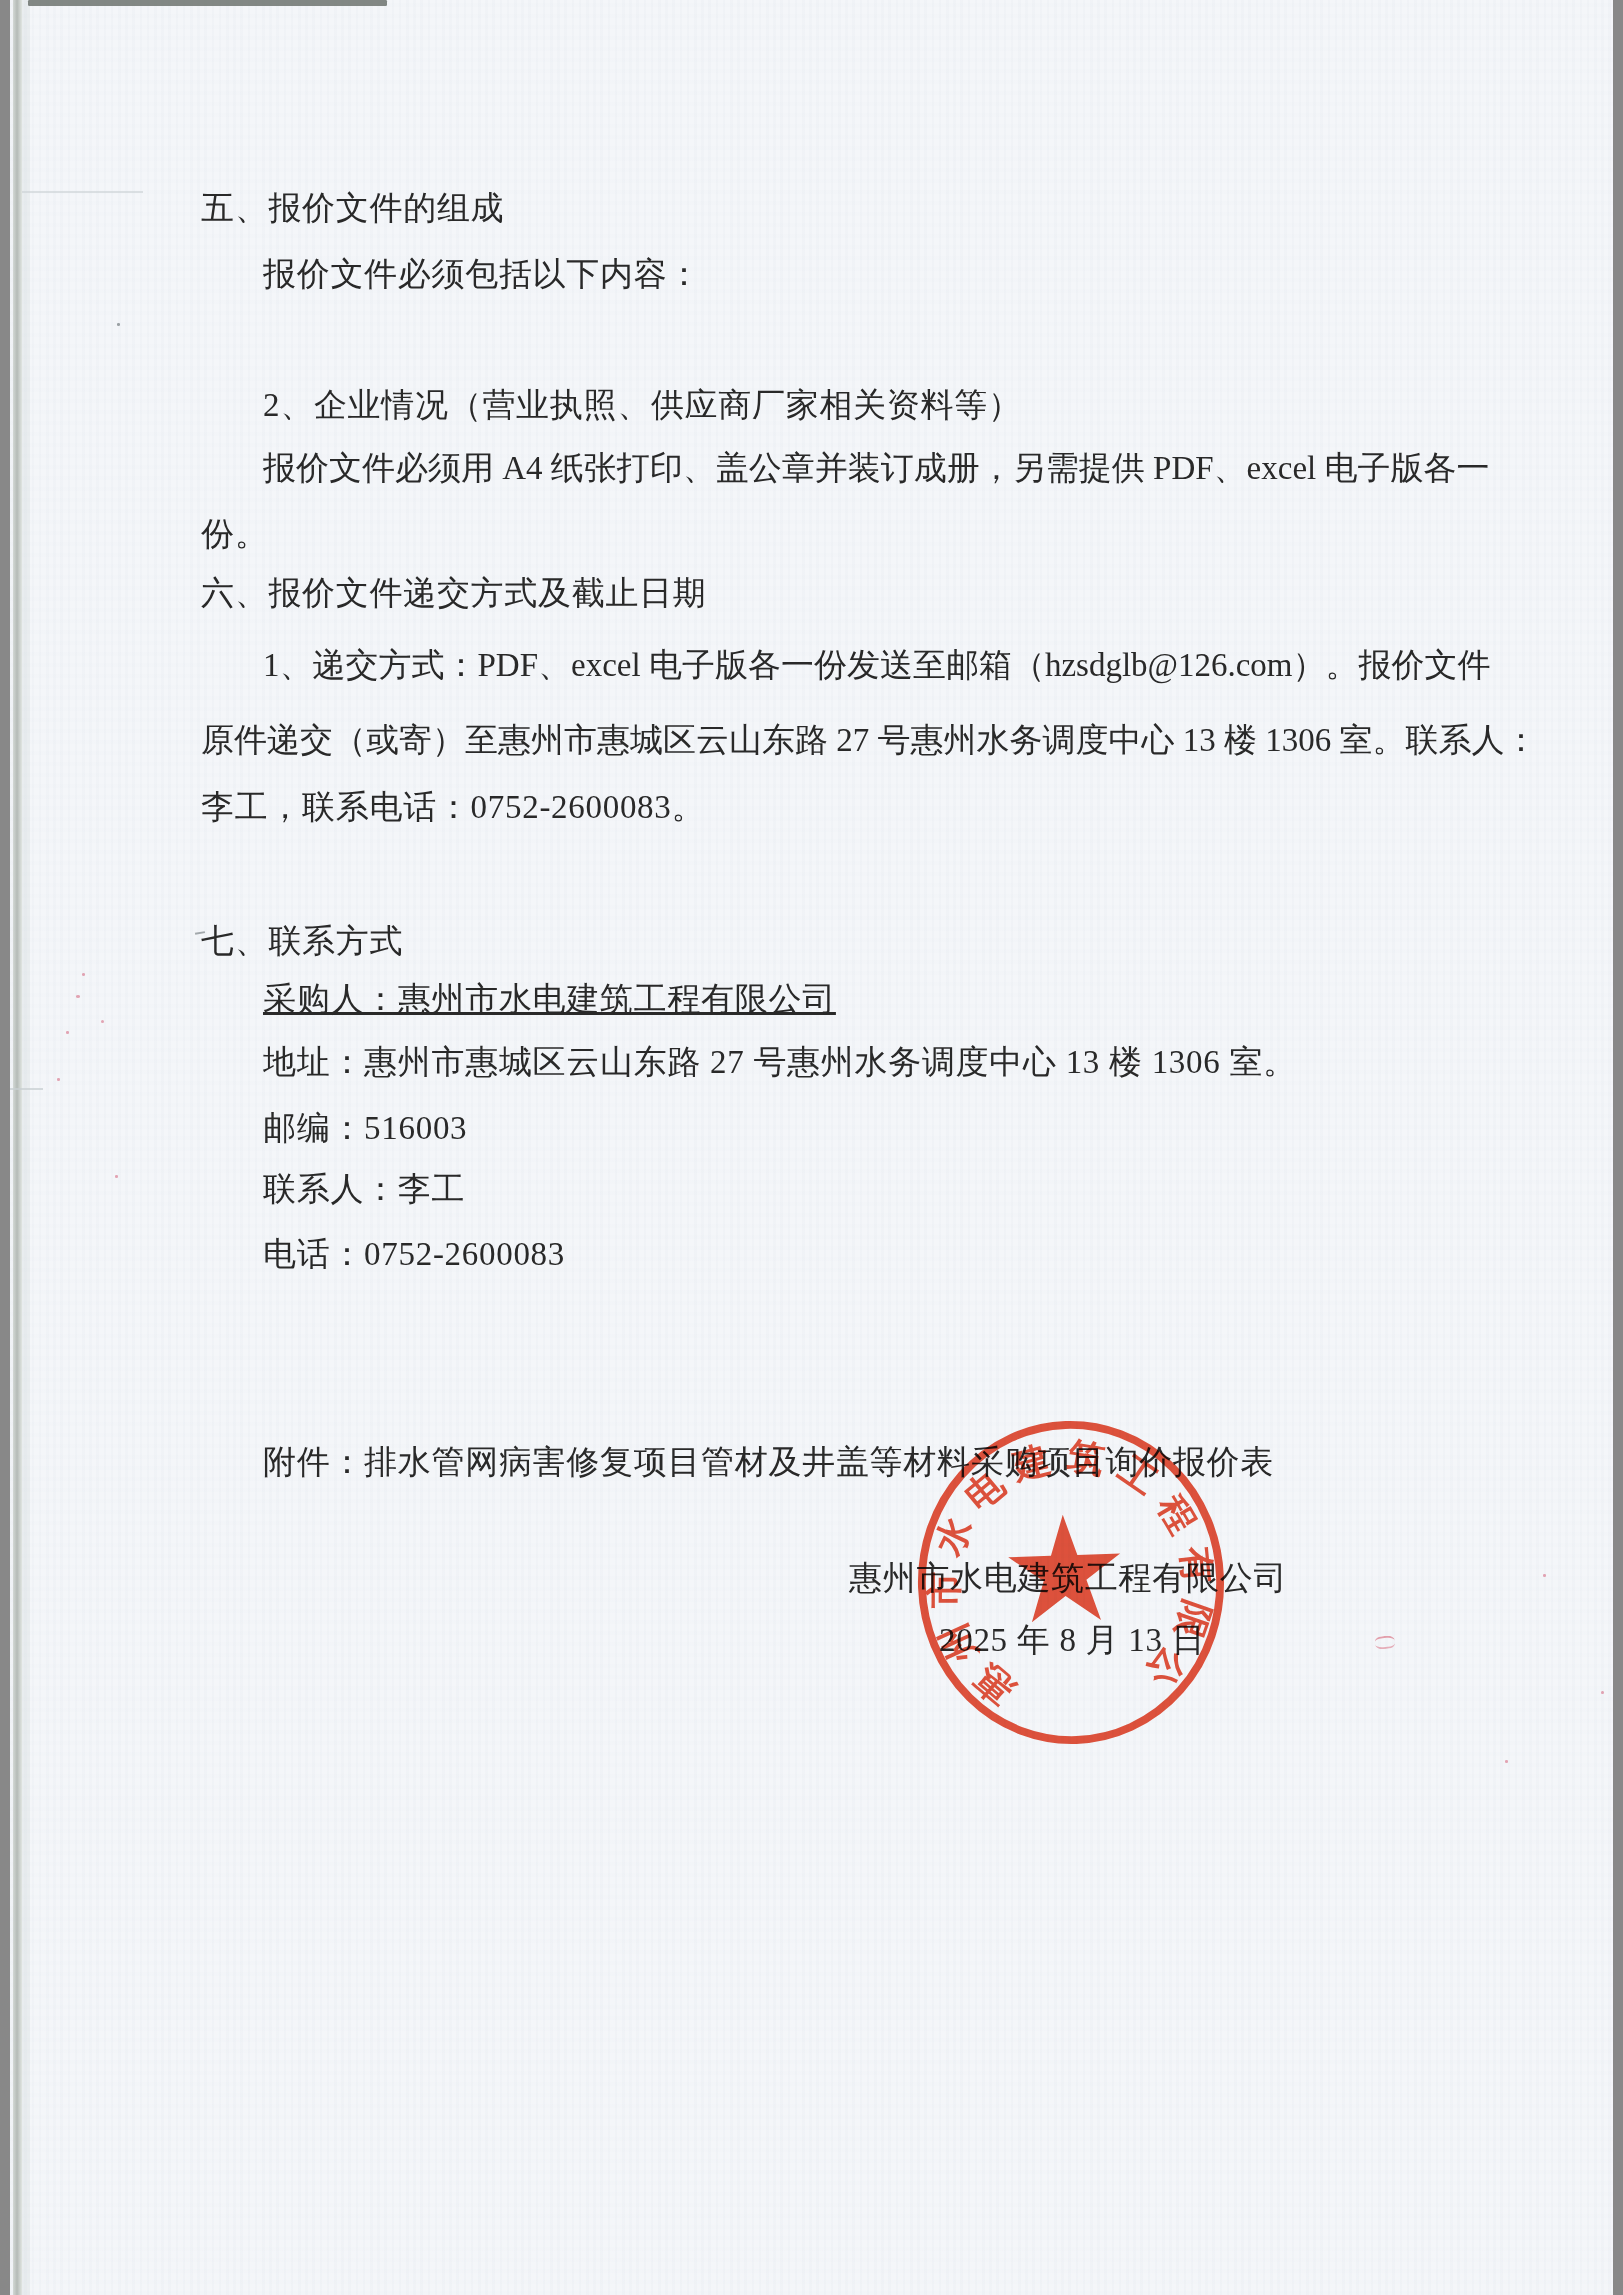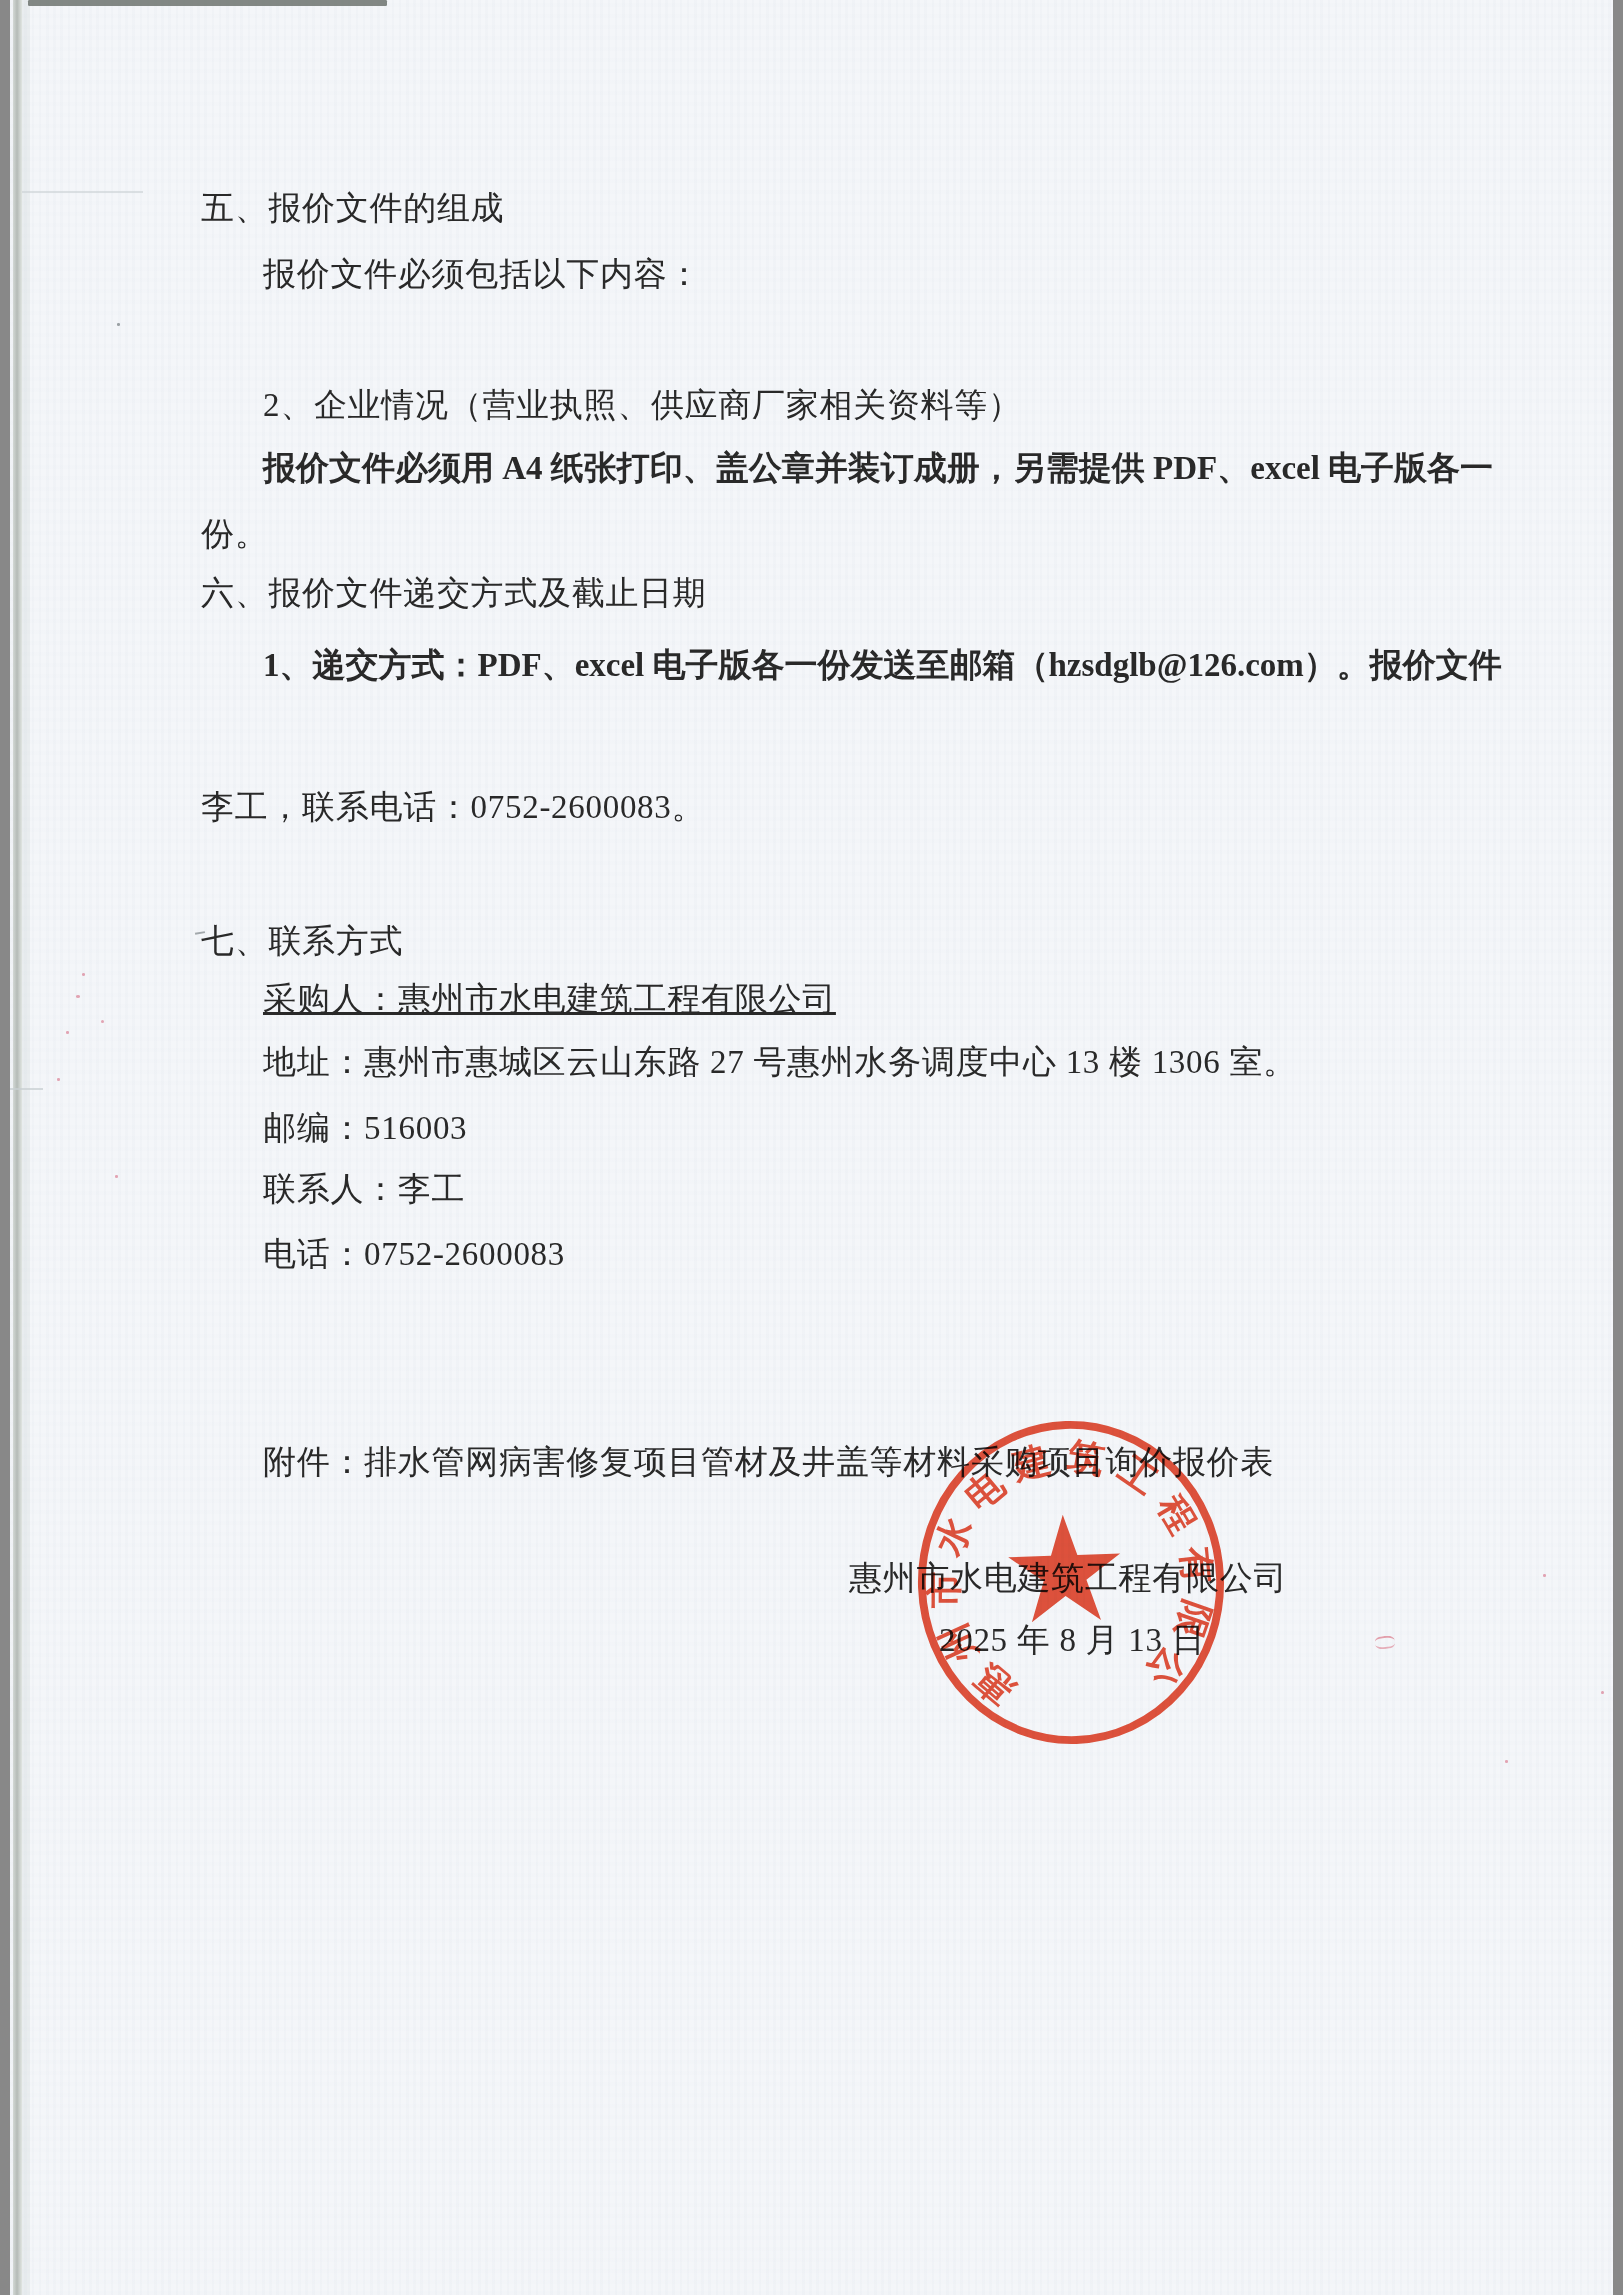--- a/index.html
+++ b/index.html
@@ -19,21 +19,20 @@
     white-space:pre;
     font-size:33px;
     line-height:1.12;
     color:#292929;
     letter-spacing:0.7px;
   }
   .just{
     letter-spacing:0;
     text-align:justify;
     text-align-last:justify;
-    font-weight:bold;
   }
   
   .edge-left{position:absolute;left:3.3px;top:0;width:8.5px;height:2295px;
     background:linear-gradient(90deg,#cdd3cf, #aab1ac 45%, #dde2dd);opacity:.85;}
   .edge-left-soft{position:absolute;left:11.8px;top:0;width:7.9px;height:2295px;
     background:rgba(198,205,204,.22);}
   .edge-top{position:absolute;left:17.7px;top:0;width:359px;height:5.9px;
     background:#656c66;opacity:.8;border-radius:1.3px;}
   .hline-a{position:absolute;left:11.8px;top:191px;width:121px;height:2px;background:#ccd3d6;opacity:.65;}
   .hline-b{position:absolute;left:0;top:1088px;width:33px;height:2px;background:#c8cfd2;opacity:.75;}
@@ -81,20 +80,21 @@
   <div class="speck red" style="left:1495px;top:1760px;width:2.6px;height:2.6px;"></div>
 
   <div class="t" style="left:191px;top:190px;">五、报价文件的组成</div>
   <div class="t" style="left:253px;top:256px;">报价文件必须包括以下内容：</div>
   <div class="t" style="left:253px;top:387px;">2、企业情况（营业执照、供应商厂家相关资料等）</div>
   <div class="t just" style="left:253px;top:450px;width:1197px;">报价文件必须用 A4 纸张打印、盖公章并装订成册，另需提供 PDF、excel 电子版各一</div>
   <div class="t" style="left:191px;top:516px;">份。</div>
 
   <div class="t" style="left:191px;top:575px;">六、报价文件递交方式及截止日期</div>
   <div class="t just" style="left:253px;top:647px;width:1197px;">1、递交方式：PDF、excel 电子版各一份发送至邮箱（hzsdglb@126.com）。报价文件</div>
+  <div class="t just" style="left:191px;top:722px;width:1259px;">原件递交（或寄）至惠州市惠城区云山东路 27 号惠州水务调度中心 13 楼 1306 室。联系人：</div>
   <div class="t" style="left:191px;top:789px;">李工，联系电话：0752-2600083。</div>
 
   <div class="t" style="left:191px;top:923px;">七、联系方式</div>
   <div class="t" style="left:253px;top:981px;text-decoration:underline;">采购人：惠州市水电建筑工程有限公司</div>
   <div class="t" style="left:253px;top:1044px;">地址：惠州市惠城区云山东路 27 号惠州水务调度中心 13 楼 1306 室。</div>
   <div class="t" style="left:253px;top:1110px;">邮编：516003</div>
   <div class="t" style="left:253px;top:1171px;">联系人：李工</div>
   <div class="t" style="left:253px;top:1236px;">电话：0752-2600083</div>
 
   <div class="t" style="left:253px;top:1444px;">附件：排水管网病害修复项目管材及井盖等材料采购项目询价报价表</div>

